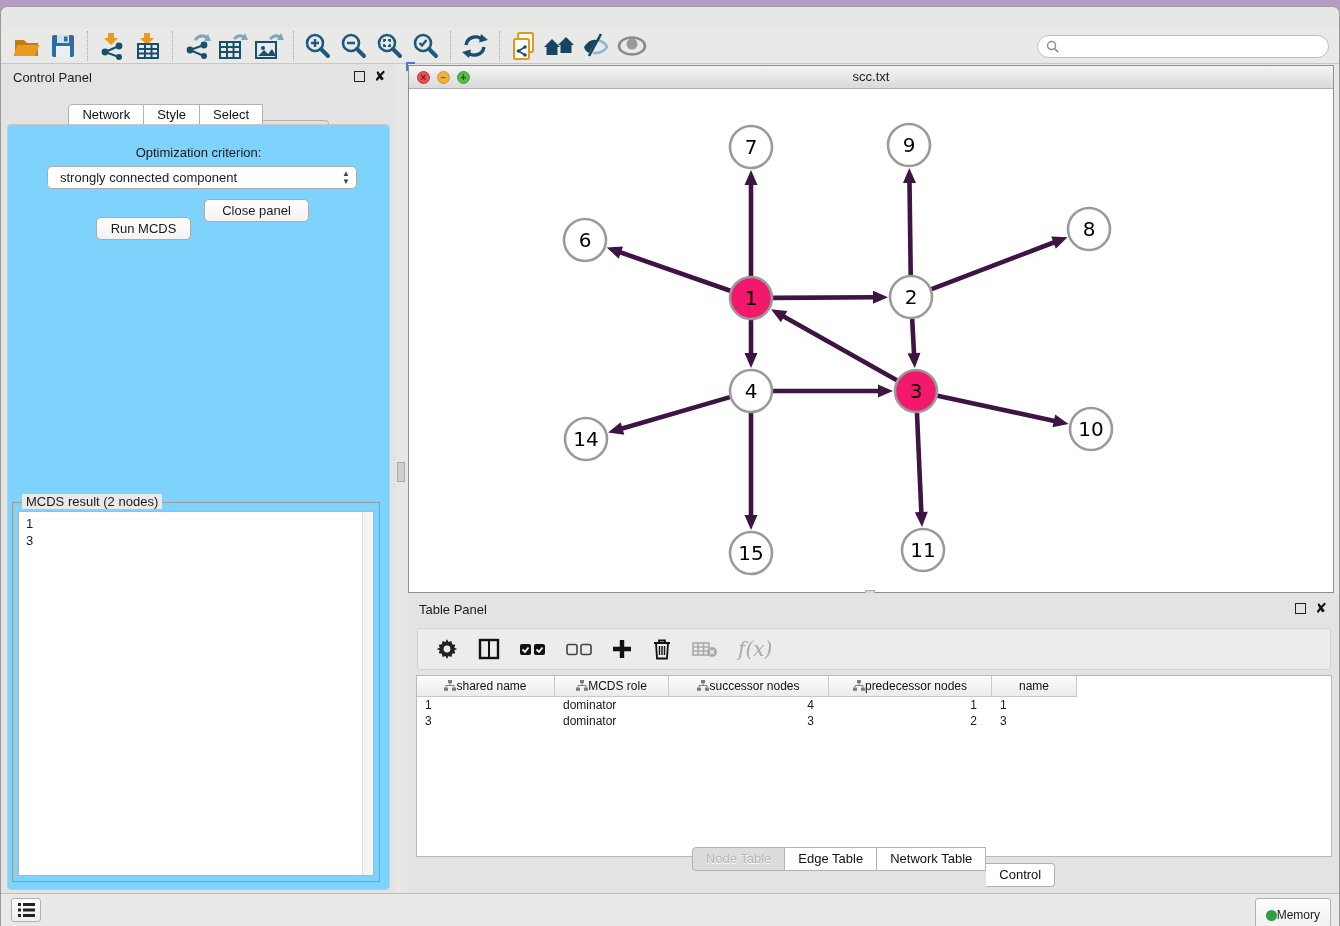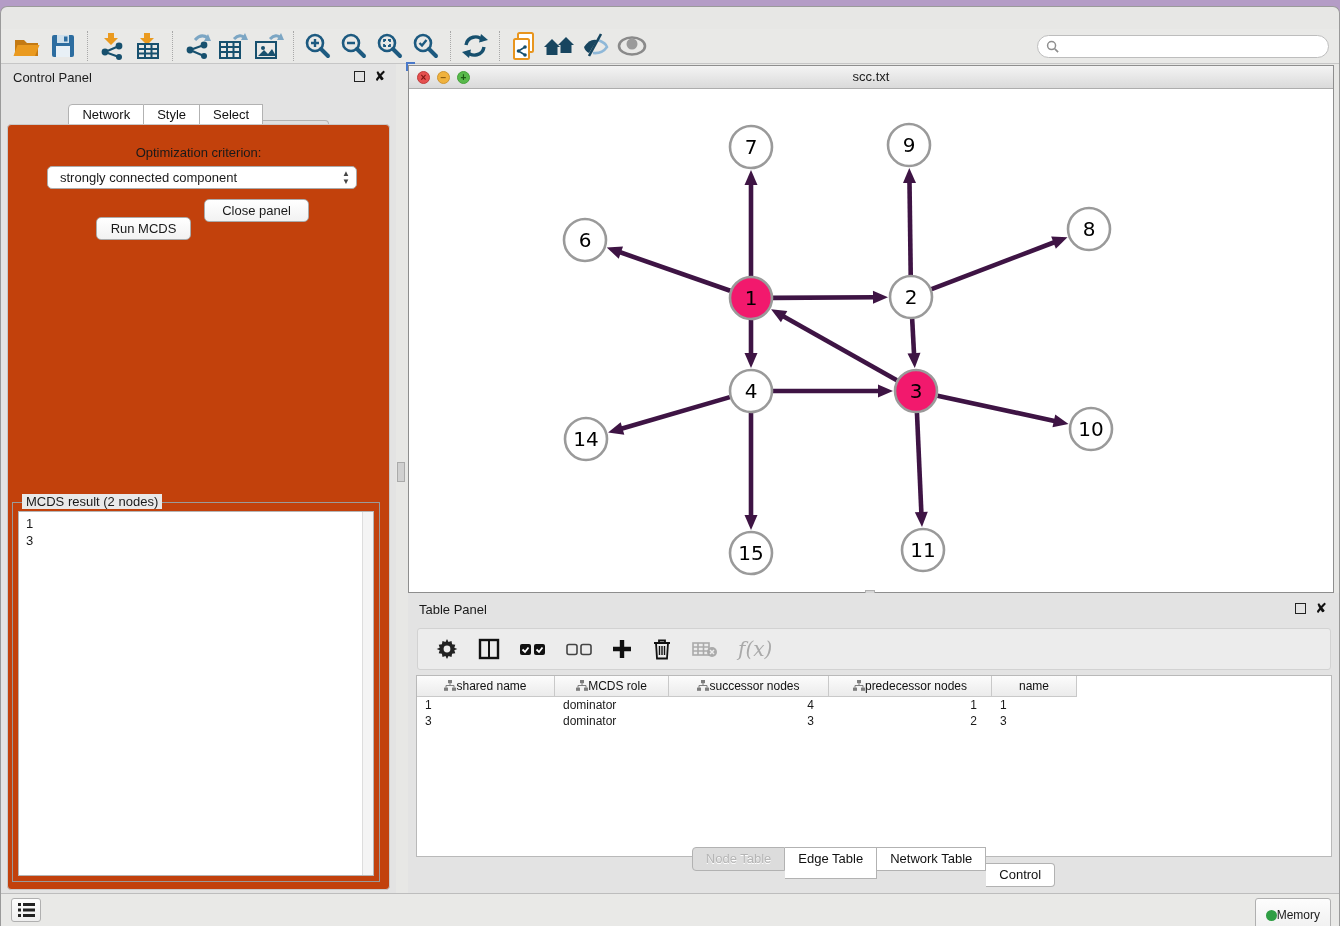--- a/index.html
+++ b/index.html
@@ -31,21 +31,21 @@
   .panel-btns { position:absolute; top:7px; right:10px; display:flex; gap:9px; align-items:center; }
   .sq-btn { width:11px; height:11px; border:1.5px solid #222; display:inline-block; }
   .x-btn { font-size:14px; font-weight:bold; color:#111; line-height:11px; }
   .cp-tabs { position:absolute; top:40px; left:0; right:0; display:flex; justify-content:center; }
   .tabseg { height:31px; line-height:19px; padding:0 13px; background:#fff; border:1px solid #b2b2b2;
     border-left:none; font-size:13px; color:#111; }
   .tabseg:first-child { border-left:1px solid #b2b2b2; border-radius:4px 0 0 4px; }
   .tabseg.last { border-radius:0 4px 4px 0;margin-top:16px; }
   .tabseg.active { background:#e0e0e0; color:#c3c3c3; text-shadow:0 1px 0 #fff; }
   .cp-content { position:absolute; top:60px; left:6px; right:6px; bottom:4px;
-    background:#c2410c; border:1px solid #c9c9c9; border-radius:4px; }
+    background:#7dd3fc; border:1px solid #c9c9c9; border-radius:4px; }
   .opt-label { position:absolute; top:20px; left:0; right:0; text-align:center; }
   .combo { position:absolute; top:41px; left:39px; width:310px; height:23px; background:#fff;
     border:1px solid #ababab; border-radius:5px; display:flex; align-items:center; padding-left:12px; }
   .combo .stepper { position:absolute; right:6px; top:3px; display:flex; flex-direction:column; gap:1px;
     font-size:8px; color:#444; line-height:7px; }
   .btn { position:absolute; height:23px; background:linear-gradient(#ffffff,#f2f2f2); border:1px solid #ababab;
     border-radius:5px; text-align:center; font-size:13px; line-height:21px; }
   .groupbox { position:absolute; left:4px; right:9px; top:377px; height:380px; border:1px solid #9a9a9a; }
   .grouplabel { position:absolute; top:-9px; left:9px; background:#e9e9e9; padding:0 4px; font-size:13px; }
   .resultarea { position:absolute; left:5px; right:5px; top:8px; bottom:5px; background:#fff;
@@ -478,21 +478,21 @@
             <div class="td" style="width: 138px;">3</div>
             <div class="td" style="width: 114px;">dominator</div>
             <div class="td right" style="width: 160px;">3</div>
             <div class="td right" style="width: 163px;">2</div>
             <div class="td" style="width: 85px;">3</div>
           </div>
         </div>
     </div>
     <div class="tp-tabs">
         <span class="tabseg active" style="height: 24px; line-height: 22px; background: rgb(220, 220, 220); color: rgb(181, 181, 181);">Node Table</span>
-        <span class="tabseg" style="height: 32px; line-height: 22px;">Edge Table</span>
+        <span class="tabseg" style="height: 24px; line-height: 22px;">Edge Table</span>
         <span class="tabseg" style="height: 24px; line-height: 22px;">Network Table</span>
         <span class="tabseg last" style="height: 24px; line-height: 22px;">Control</span>
       </div>
   </div>
 
   <div class="statusbar">
     <div class="menu-btn">
       <svg width="17" height="14" viewBox="0 0 17 14">
           <g fill="#222">
             <rect x="0" y="0" width="3" height="3"></rect>

